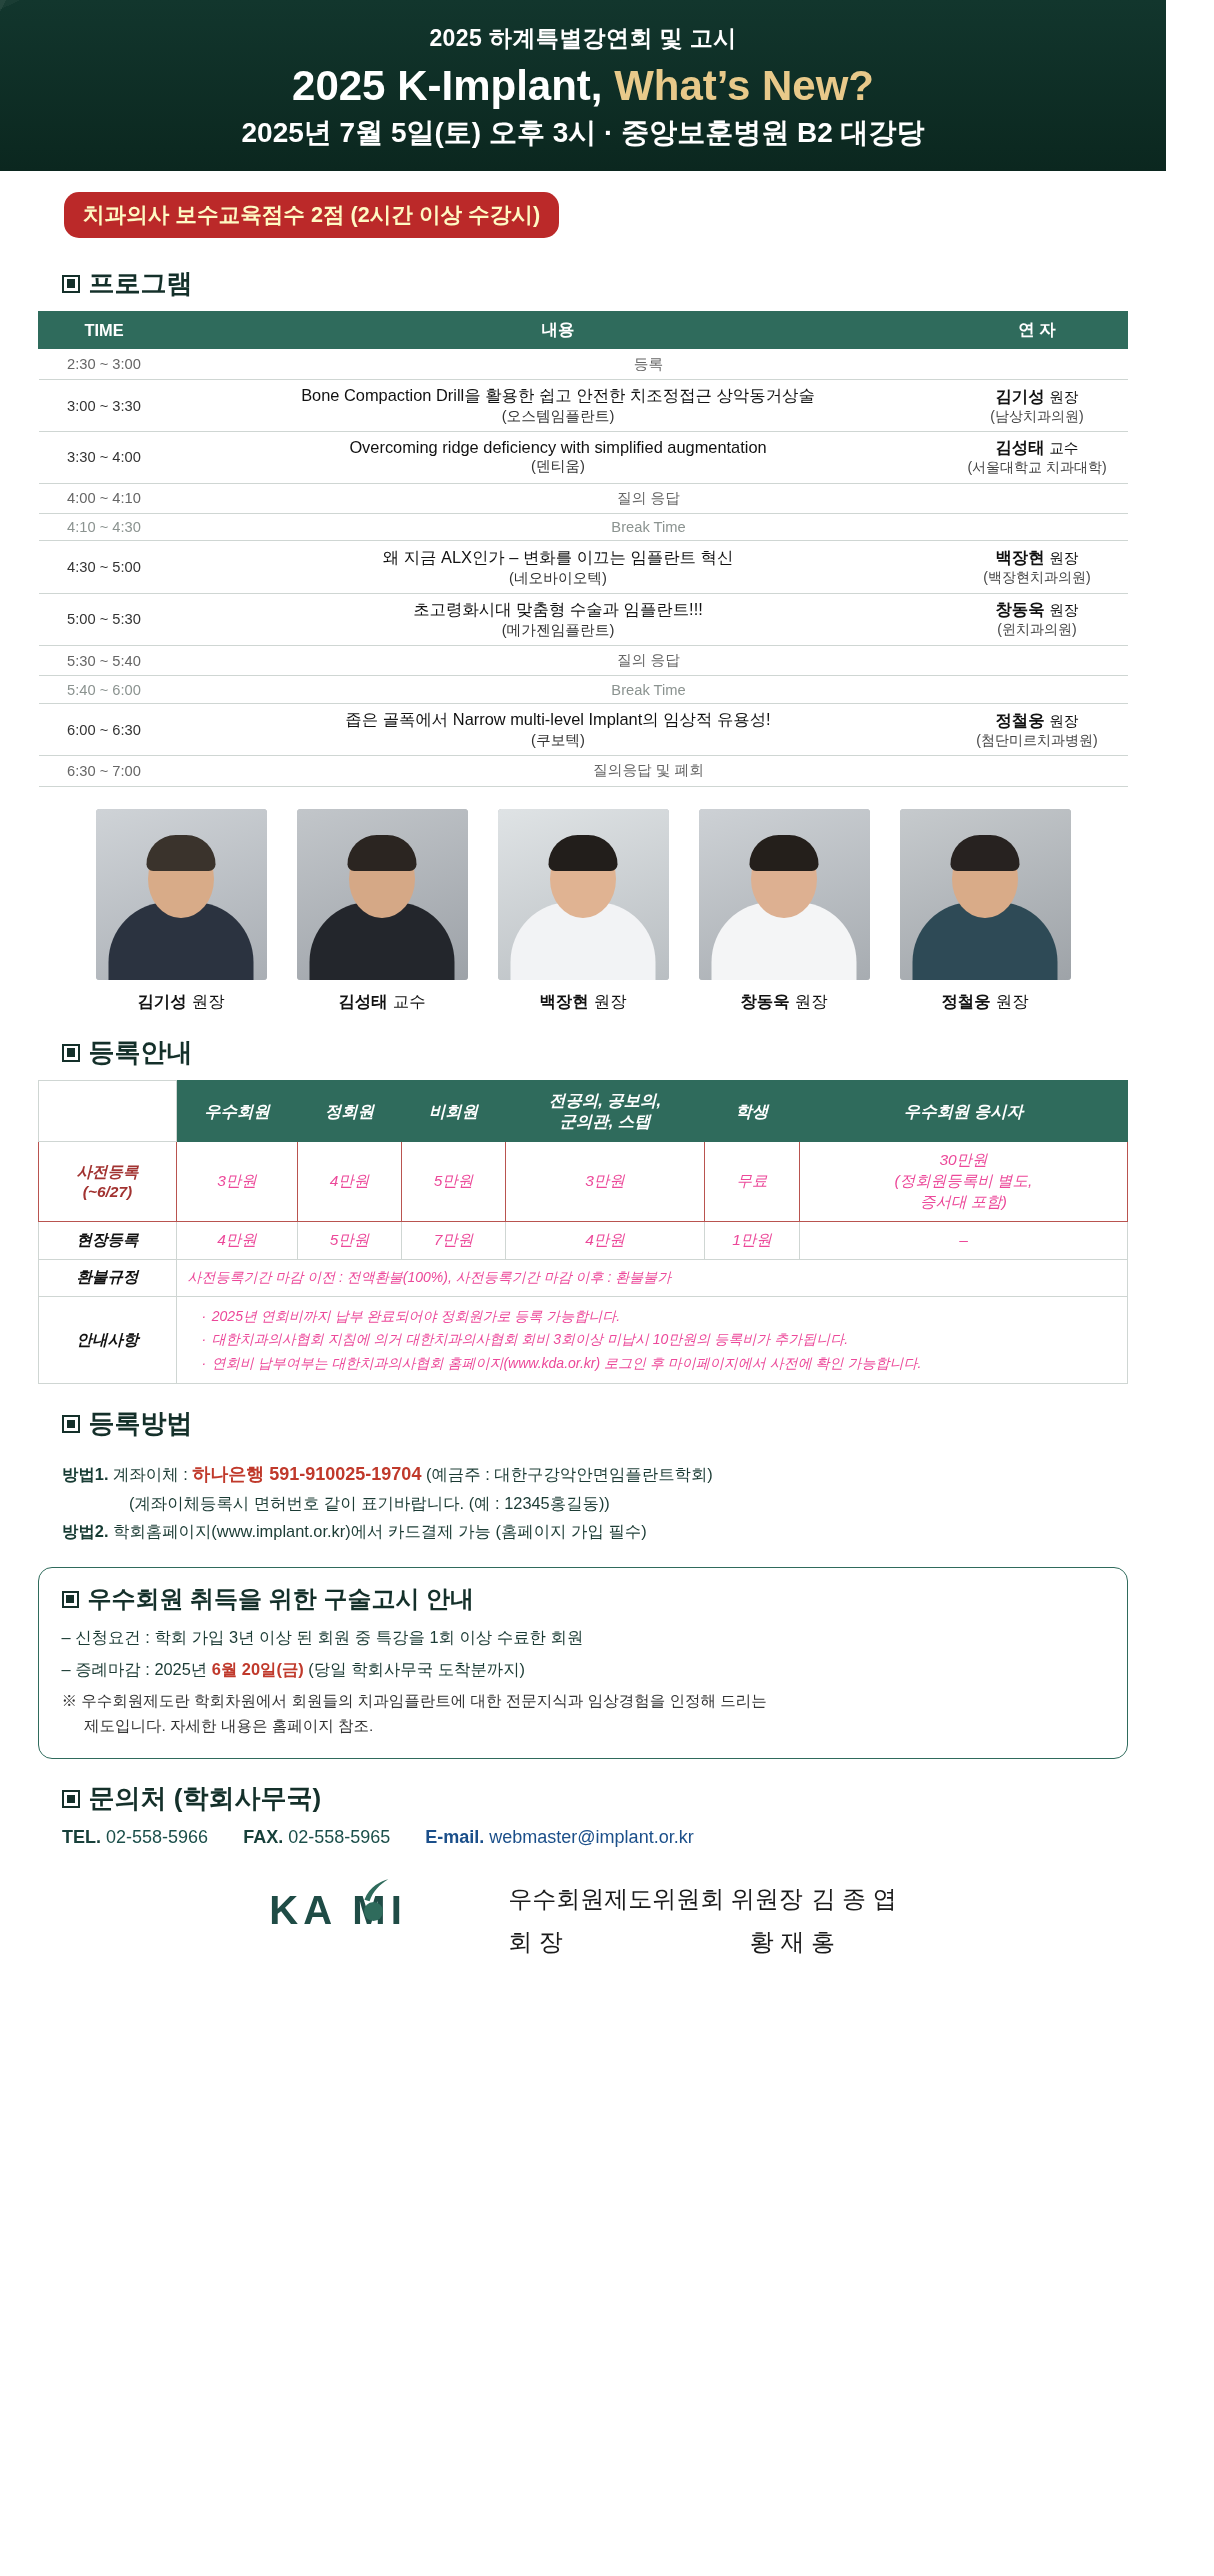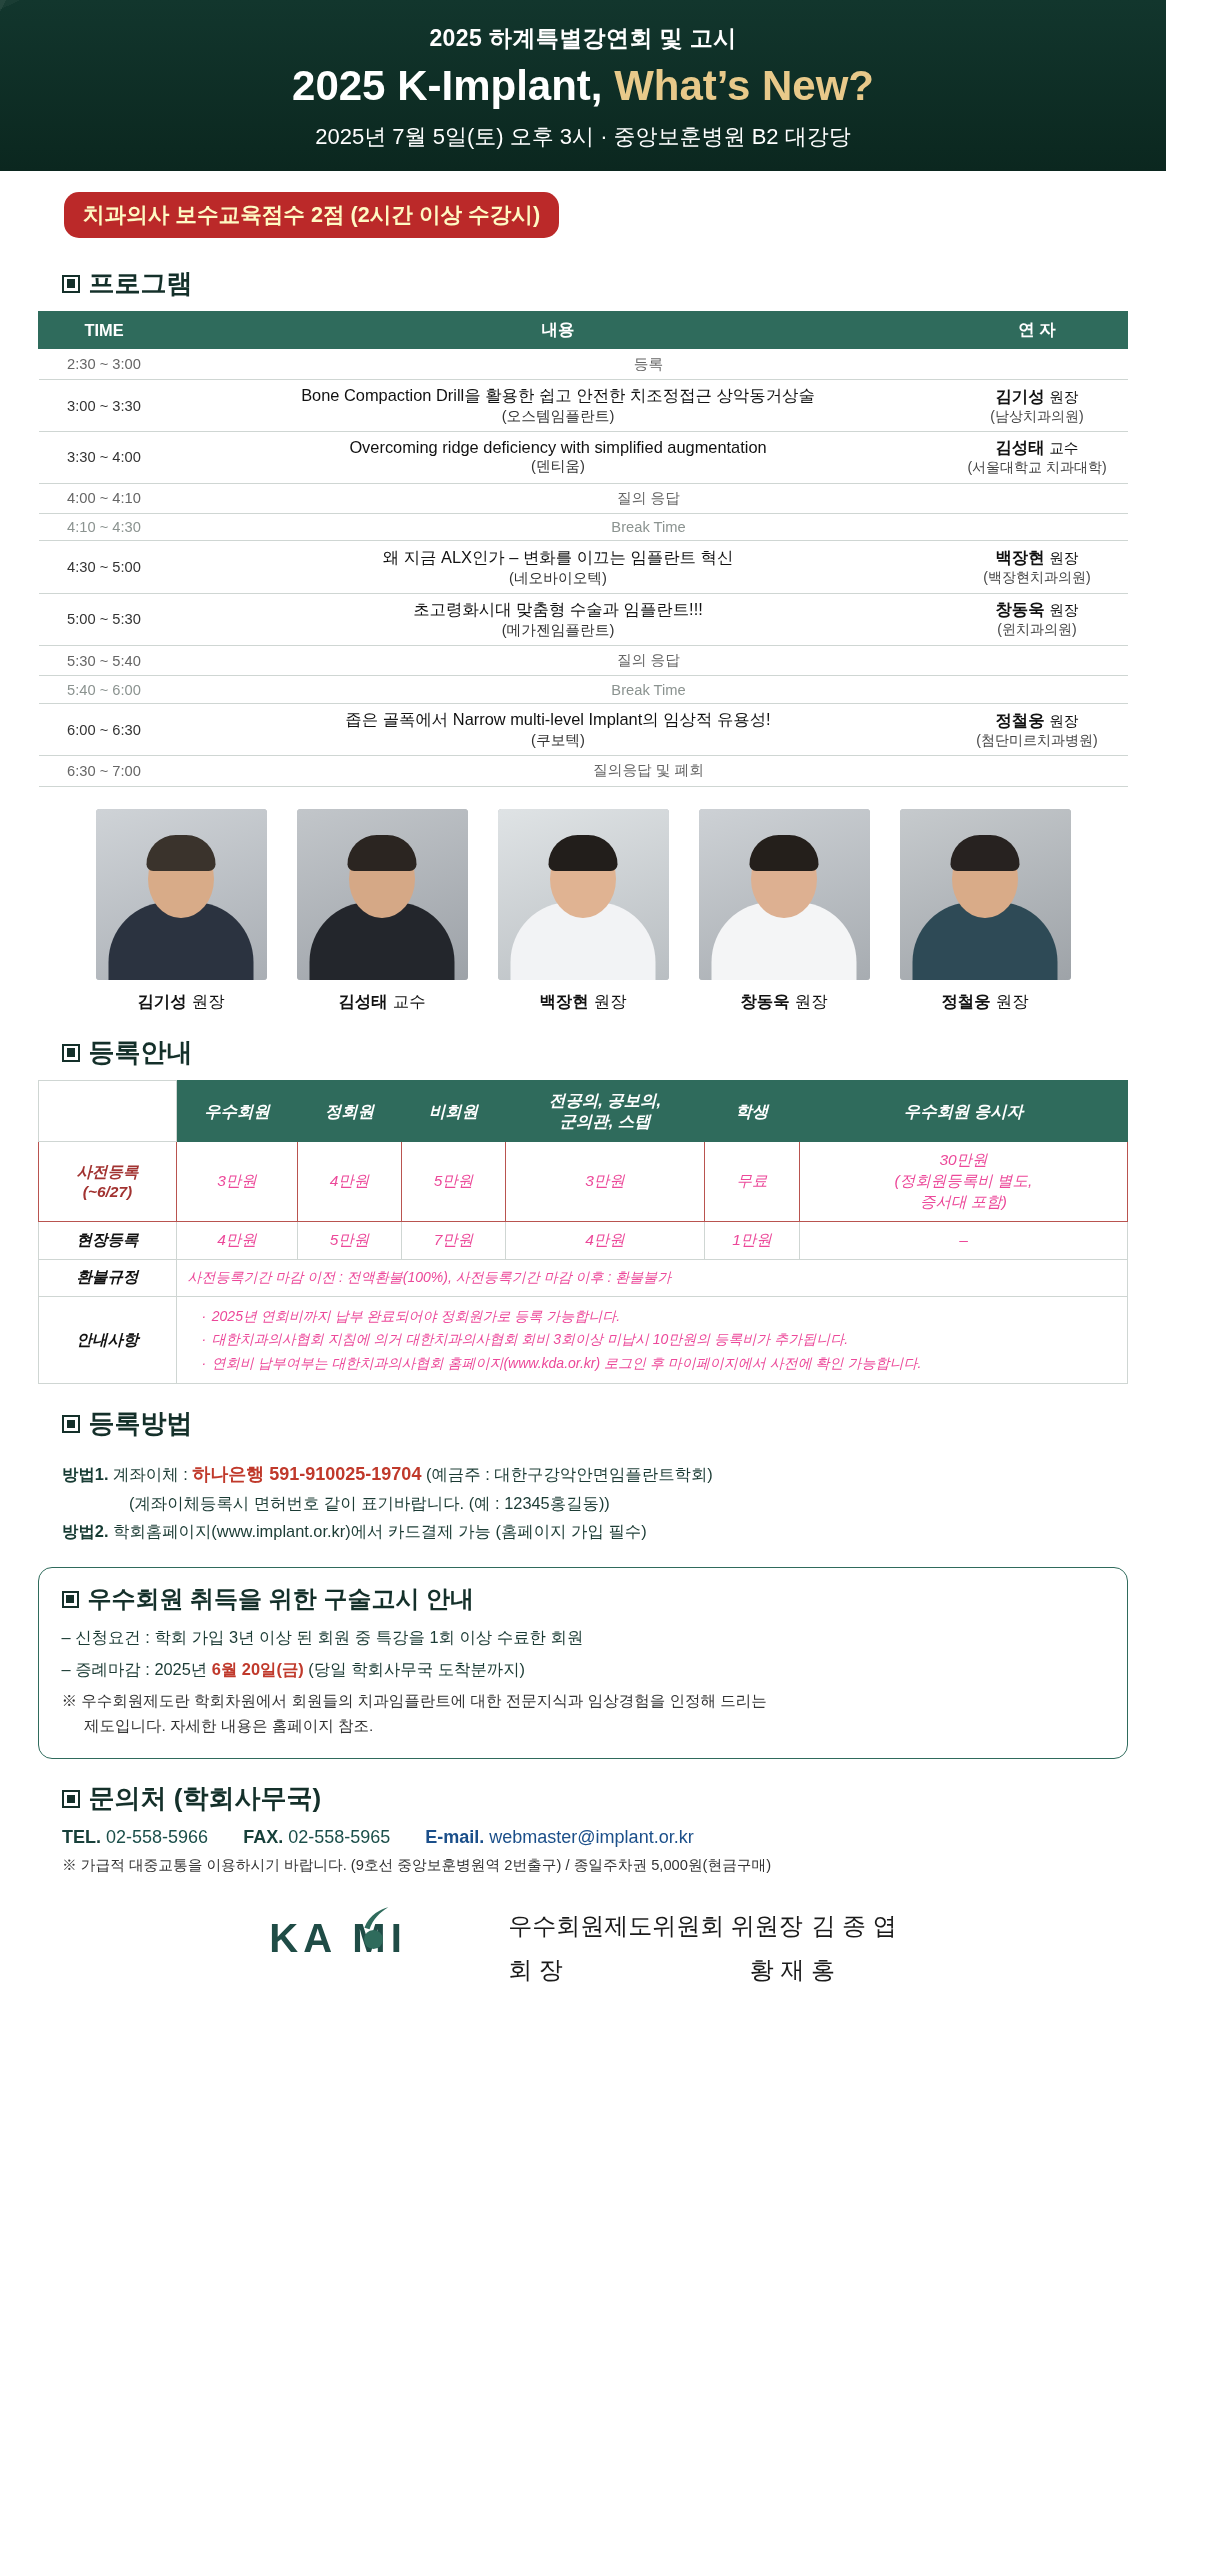--- a/index.html
+++ b/index.html
@@ -25,21 +25,21 @@
   }
   .header .line1 {
     font-size:23px; font-weight:bold; letter-spacing:0.4px; color:#ffffff;
   }
   .header .line2 {
     font-size:42px; font-weight:bold; margin-top:8.6px; letter-spacing:0px;
     color:#e8c98a;
   }
   .header .line2 .white { color:#ffffff;margin-top:11px; }
   .header .line3 {
-    font-size:22px; font-weight:normal; margin-top:12px; color:#ffffff;
+    font-size:28px; font-weight:bold; margin-top:4px; color:#ffffff;
   }
 
   
   .badge-wrap { padding:21px 0 5.2px 64px; }
   .badge {
     display:inline-block;
     background:#bb2929;
     color:#fef9c3;
     font-size:21.6px;
     font-weight:bold;
@@ -434,21 +434,20 @@
   <div class="contact-line">
     <span class="k">TEL.</span>
     <span>02-558-5966</span>
     &nbsp;&nbsp;&nbsp;&nbsp;&nbsp;
     <span class="k">FAX.</span>
     <span>02-558-5965</span>
     &nbsp;&nbsp;&nbsp;&nbsp;&nbsp;
     <span class="email-k">E-mail.</span>
     <span class="email-v">webmaster@implant.or.kr</span>
   </div>
-  <div class="contact-sub">※ 가급적 대중교통을 이용하시기 바랍니다. (9호선 중앙보훈병원역 2번출구) / 종일주차권 5,000원(현금구매)</div>
 
   <div class="footer">
     <div class="logo">
       <div class="txt">KA   MI</div>
       <div class="dot"></div>
       <svg class="swoosh" viewBox="0 0 34 26">
         <path d="M4 24 C10 8, 24 2, 32 0 C22 6, 14 14, 10 26 Z" fill="#2f6b5c"></path>
       </svg>
     </div>
     <div class="foot-text">

